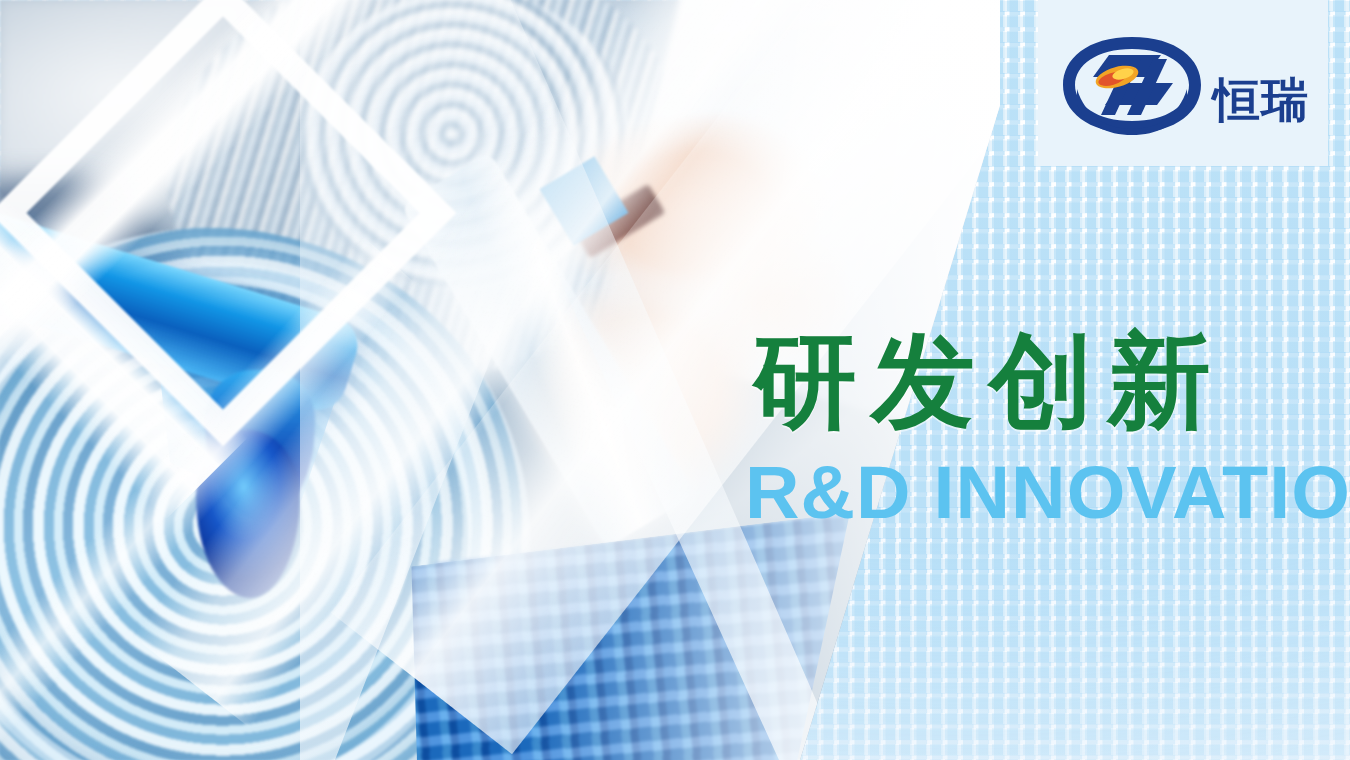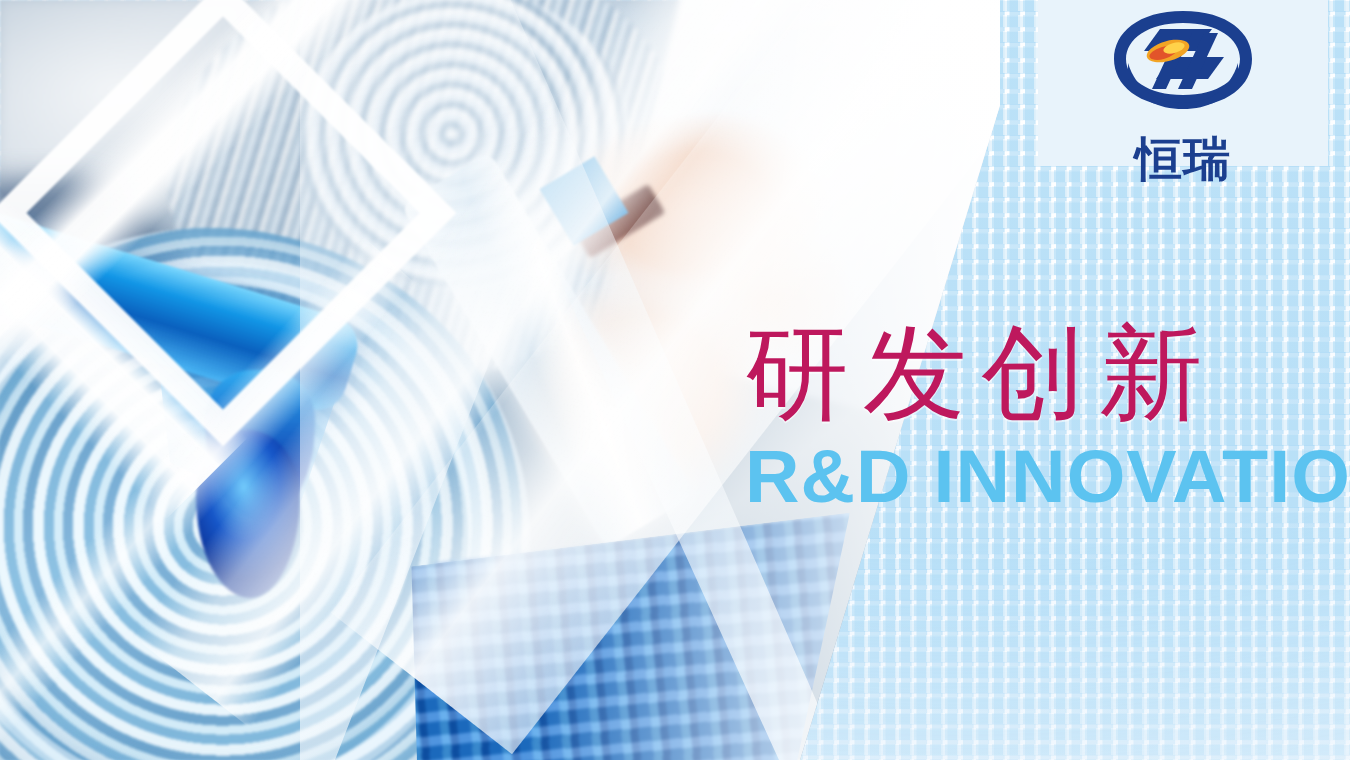--- a/index.html
+++ b/index.html
@@ -292,27 +292,27 @@
     pointer-events:none;
   }
 
   
   .headline{
     position:absolute;
     left:745px; top:318px;
     width:600px;
   }
   .headline-cn{
-    margin:0;
+    margin:8px;
     font-family:"DejaVu Sans","Liberation Sans",sans-serif;
-    font-weight:400;
+    font-weight:700;
     font-size:104px;
     line-height:1.06;
     letter-spacing:14px;
-    color:#be185d;
+    color:#15803d;
     white-space:nowrap;
     text-shadow:0 2px 0 rgba(255,255,255,.55);
   }
   .headline-en{
     margin:0;
     padding-top:12px;
     font-family:"Liberation Sans","DejaVu Sans",sans-serif;
     font-weight:700;
     font-size:74px;
     line-height:1;
@@ -326,21 +326,20 @@
   
   .logo-plate{
     position:absolute;
     left:1038px; top:0; width:290px; height:166px;
     background:#e8f3fb;
     display:flex; align-items:center; justify-content:center;
   }
   .logo-wrap{
     display:flex; align-items:center; gap:6px;
     transform:translateY(2px);
-    flex-direction:column;
   }
   .logo-mark{ width:150px; height:112px; display:block; }
   .logo-cn{
     font-family:"DejaVu Sans","Liberation Sans",sans-serif;
     font-weight:700; font-size:47px; letter-spacing:1px;
     color:#1b3f8f; line-height:1;
     transform:translateY(14px);
     white-space:nowrap;
   }
 </style>

